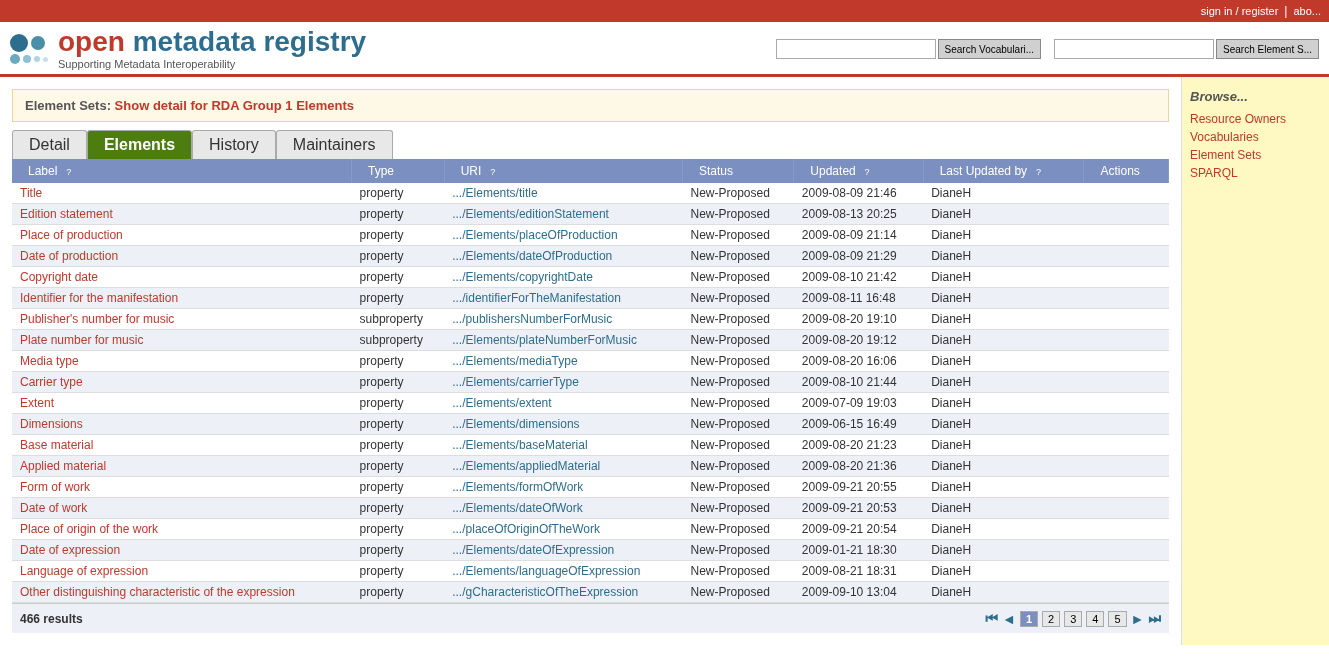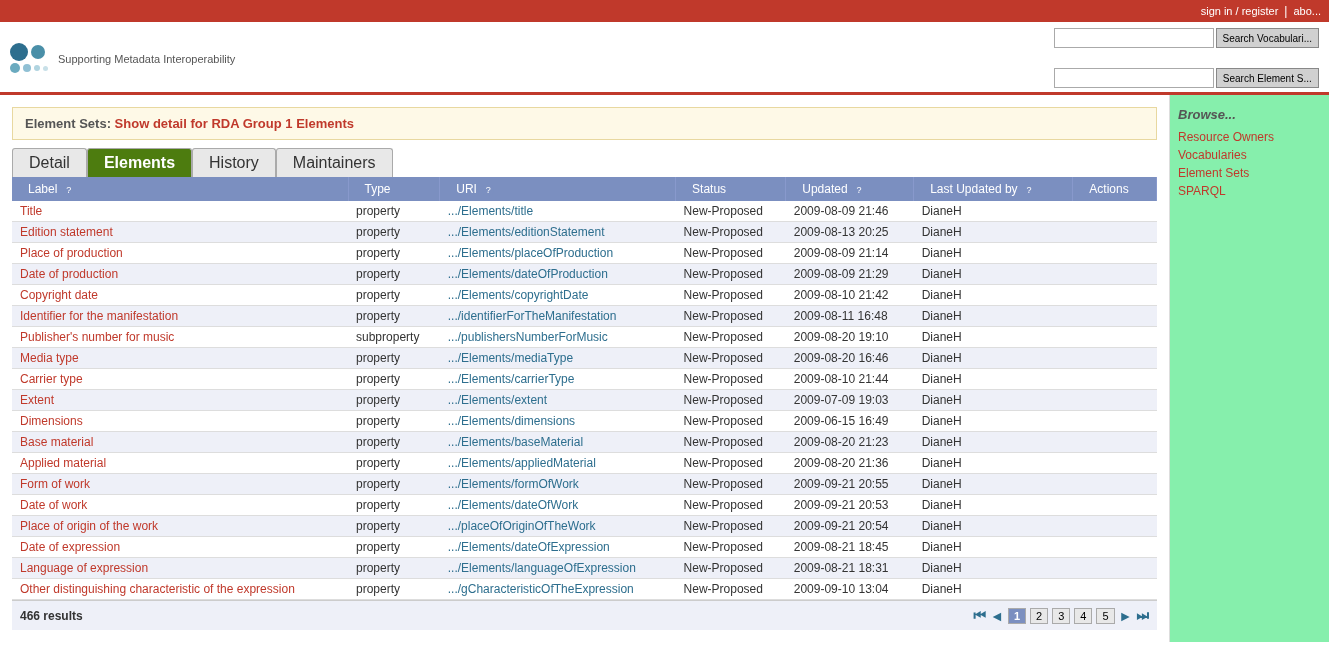--- a/index.html
+++ b/index.html
@@ -62,22 +62,22 @@
       line-height: 1;
     }
     #logo-text h1 span { color: #2d6e8e; }
     #logo-text p {
       font-size: 11px;
       color: #555;
       margin-top: 2px;
     }
     #search-area {
       display: flex;
-      flex-direction: column;
-      gap: 20px;
+      flex-direction: row;
+      gap: 13px;
       align-items: center;
     }
     .search-row {
       display: flex;
       align-items: center;
       gap: 2px;
     }
     .search-row input {
       width: 160px;
       height: 20px;
@@ -202,23 +202,23 @@
       background: none;
       border: none;
       font-size: 14px;
       cursor: pointer;
       color: #2d6e8e;
       font-weight: bold;
     }
 
     
     #sidebar {
-      width: 160px;
+      width: 148px;
       padding: 12px 8px;
-      background: #86efac;
+      background: #fef9c3;
       border-left: 1px solid #ddd;
     }
     #sidebar h3 {
       color: #555;
       font-size: 13px;
       font-style: italic;
       margin-bottom: 8px;
     }
     #sidebar ul { list-style: none; }
     #sidebar ul li { margin-bottom: 4px; }
@@ -261,20 +261,23 @@
         <div class="circle c2"></div>
       </div>
       <div class="logo-row">
         <div class="circle c3"></div>
         <div class="circle c4"></div>
         <div class="circle c5"></div>
         <div class="circle c6"></div>
       </div>
     </div>
     <div id="logo-text">
+      <h1>
+        <span style="color:#c0392b;">open </span><span style="color:#2d6e8e;">metadata registry</span>
+      </h1>
       <p>Supporting Metadata Interoperability</p>
     </div>
   </div>
   <div id="search-area">
     <div class="search-row">
       <input type="text" style="">
       <button>Search Vocabulari...</button>
     </div>
     <div class="search-row">
       <input type="text" style="">
@@ -369,25 +372,34 @@
           <tr>
       <td class="label-col"><a href="#" style="color:#c0392b;text-decoration:none;text-align:right;">Publisher's number for music</a></td>
       <td class="type-col">subproperty</td>
       <td class="uri-col"><a href="#">.../publishersNumberForMusic</a></td>
       <td class="status-col">New-Proposed</td>
       <td class="updated-col">2009-08-20 19:10</td>
       <td class="lastupdated-col">DianeH</td>
       <td class="actions-col"></td>
     </tr>
           <tr>
+      <td class="label-col"><a href="#" style="color:#c0392b;text-decoration:none;">Plate number for music</a></td>
+      <td class="type-col">subproperty</td>
+      <td class="uri-col"><a href="#">.../Elements/plateNumberForMusic</a></td>
+      <td class="status-col">New-Proposed</td>
+      <td class="updated-col">2009-08-20 19:12</td>
+      <td class="lastupdated-col">DianeH</td>
+      <td class="actions-col"></td>
+    </tr>
+          <tr>
       <td class="label-col"><a href="#" style="color:#c0392b;text-decoration:none;">Media type</a></td>
       <td class="type-col">property</td>
       <td class="uri-col"><a href="#">.../Elements/mediaType</a></td>
       <td class="status-col">New-Proposed</td>
-      <td class="updated-col">2009-08-20 16:46</td>
+      <td class="updated-col">2009-08-20 16:06</td>
       <td class="lastupdated-col">DianeH</td>
       <td class="actions-col"></td>
     </tr>
           <tr>
       <td class="label-col"><a href="#" style="color:#c0392b;text-decoration:none;">Carrier type</a></td>
       <td class="type-col">property</td>
       <td class="uri-col"><a href="#">.../Elements/carrierType</a></td>
       <td class="status-col">New-Proposed</td>
       <td class="updated-col">2009-08-10 21:44</td>
       <td class="lastupdated-col">DianeH</td>
@@ -454,21 +466,21 @@
       <td class="status-col">New-Proposed</td>
       <td class="updated-col">2009-09-21 20:54</td>
       <td class="lastupdated-col">DianeH</td>
       <td class="actions-col"></td>
     </tr>
           <tr>
       <td class="label-col"><a href="#" style="color:#c0392b;text-decoration:none;">Date of expression</a></td>
       <td class="type-col">property</td>
       <td class="uri-col"><a href="#">.../Elements/dateOfExpression</a></td>
       <td class="status-col">New-Proposed</td>
-      <td class="updated-col">2009-08-21 18:45</td>
+      <td class="updated-col">2009-01-21 18:30</td>
       <td class="lastupdated-col">DianeH</td>
       <td class="actions-col"></td>
     </tr>
           <tr>
       <td class="label-col"><a href="#" style="color:#c0392b;text-decoration:none;">Language of expression</a></td>
       <td class="type-col">property</td>
       <td class="uri-col"><a href="#">.../Elements/languageOfExpression</a></td>
       <td class="status-col">New-Proposed</td>
       <td class="updated-col">2009-08-21 18:31</td>
       <td class="lastupdated-col">DianeH</td>

